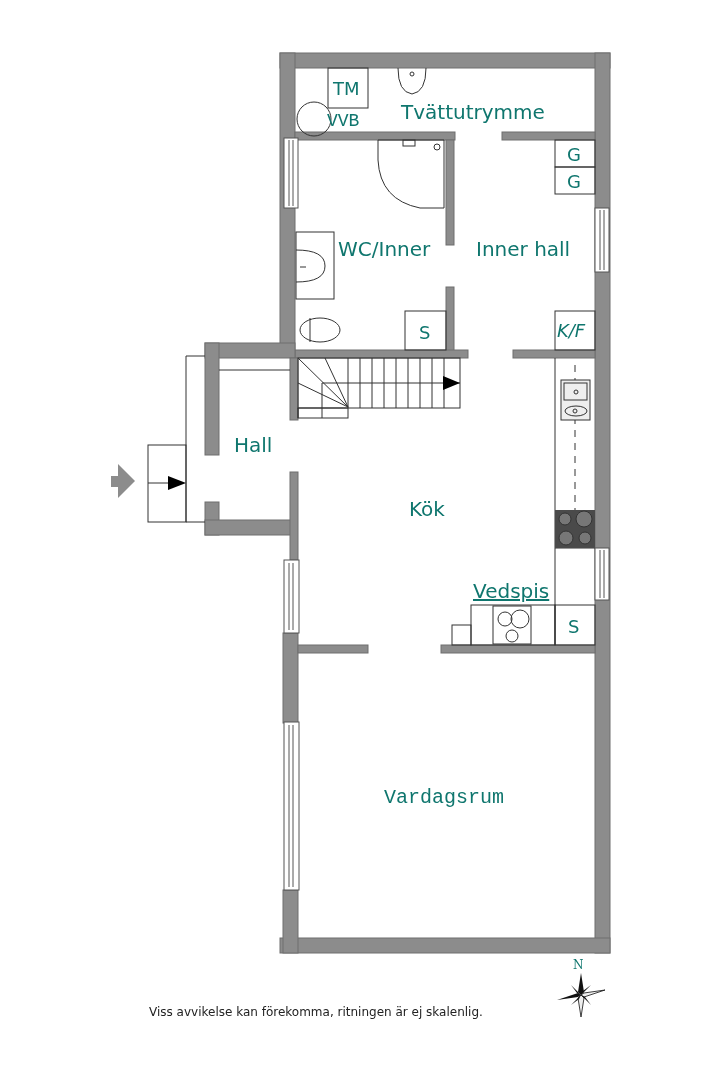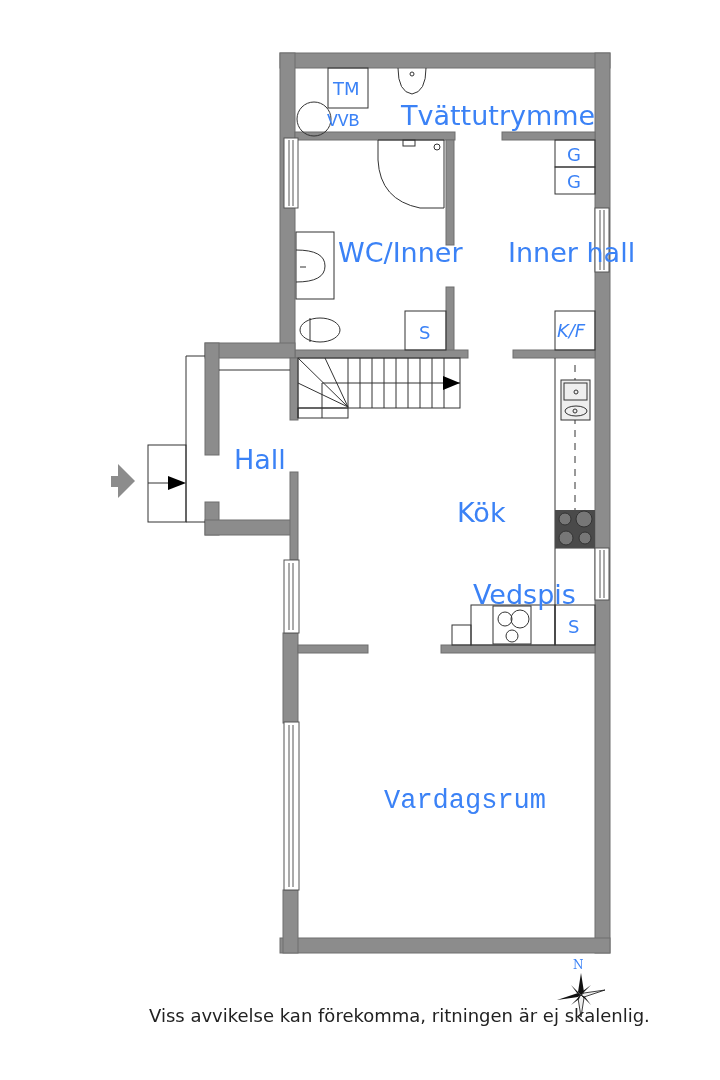--- a/index.html
+++ b/index.html
@@ -1,21 +1,21 @@
 <!DOCTYPE html>
 <html><head>
 <meta charset="utf-8">
 <style>
   html, body { margin:0; padding:0; background:#ffffff; }
   body { width:720px; height:1080px; position:relative; overflow:hidden; font-family:"DejaVu Sans", sans-serif; }
   svg#plan { position:absolute; left:0; top:0; }
-  .lbl { position:absolute; color:#3b82f6; white-space:nowrap; font-family:"DejaVu Sans", sans-serif; }
-  .room { font-size:27px; }
+  .lbl { position:absolute; color:#0f766e; white-space:nowrap; font-family:"DejaVu Sans", sans-serif; }
+  .room { font-size:20px; }
   .fix { font-size:18px; }
-  .note { font-size:18px; color:#222; }
+  .note { font-size:12px; color:#222; }
 </style>
 </head>
 <body>
 
 <svg id="plan" width="720" height="1080" viewBox="0 0 720 1080">
   <g fill="#8c8c8c" stroke="#6e6e6e" stroke-width="1">
 
     <rect x="280" y="53" width="330" height="15"></rect>
 
     <rect x="280" y="53" width="15" height="303"></rect>
@@ -171,22 +171,22 @@
     <polygon points="-10,10 0,0 -2,4" fill="#111"></polygon>
   </g>
 </svg>
 
 <span class="lbl fix" style="left:333px;top:78px;">TM</span>
 <span class="lbl fix" style="left:327px;top:111px;font-family:Liberation Mono, monospace;">VVB</span>
 <span class="lbl room" style="left:401px;top:100px;">Tvättutrymme</span>
 <span class="lbl fix" style="left:567px;top:144px;">G</span>
 <span class="lbl fix" style="left:567px;top:171px;">G</span>
 <span class="lbl room" style="left:338px;top:237px;">WC/Inner</span>
-<span class="lbl room" style="left:476px;top:237px;margin-left:32px;">Inner hall</span>
+<span class="lbl room" style="left:476px;top:237px;">Inner hall</span>
 <span class="lbl fix" style="left:419px;top:322px;">S</span>
 <span class="lbl fix" style="left:557px;top:320px;font-style:italic;">K/F</span>
-<span class="lbl room" style="left:234px;top:433px;margin-top:11px;">Hall</span>
-<span class="lbl room" style="left:409px;top:497px;margin-left:48px;">Kök</span>
-<span class="lbl room" style="left:473px;top:579px;">Vedspis</span>
+<span class="lbl room" style="left:234px;top:433px;">Hall</span>
+<span class="lbl room" style="left:409px;top:497px;">Kök</span>
+<span class="lbl room" style="left:473px;top:579px;text-decoration:underline;">Vedspis</span>
 <span class="lbl fix" style="left:568px;top:616px;">S</span>
 <span class="lbl room" style="left:384px;top:786px;font-family:Liberation Mono, monospace;">Vardagsrum</span>
 <span class="lbl" style="left:573px;top:958px;font-family:'DejaVu Serif',serif;font-size:12px;">N</span>
 <span class="lbl note" style="left:149px;top:1005px;">Viss avvikelse kan förekomma, ritningen är ej skalenlig.</span>
 
 </body></html>

